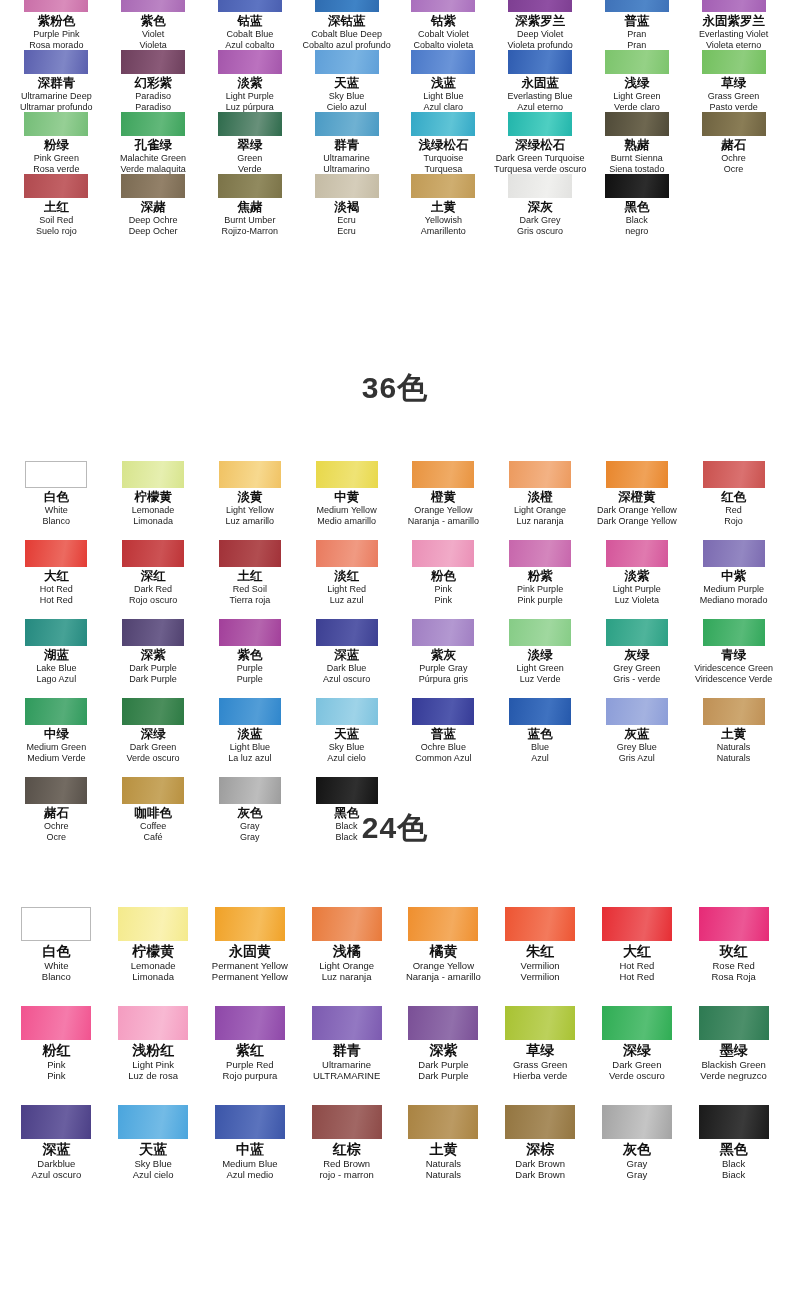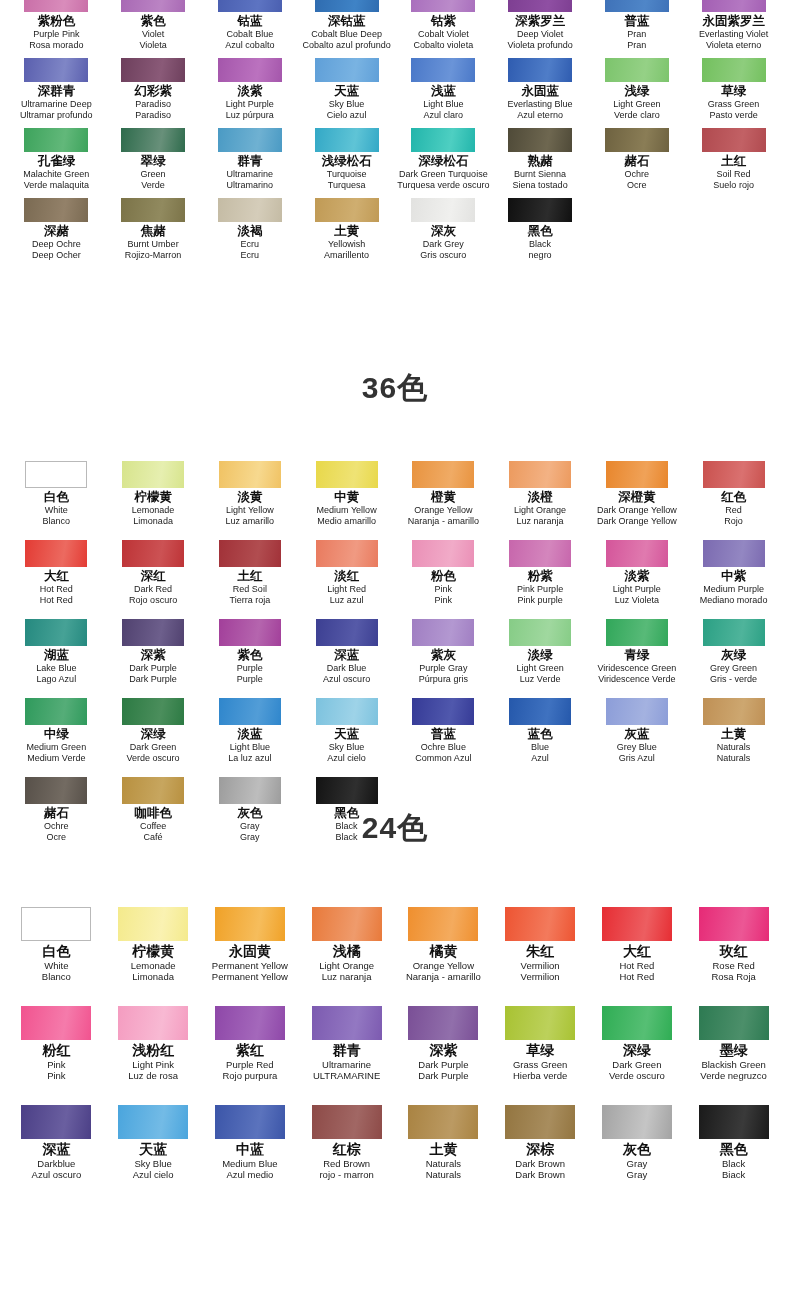--- a/index.html
+++ b/index.html
@@ -80,21 +80,21 @@
     color: #1b1b1b;
     white-space: nowrap;
   }
 
   
   
   #sec-48 {
     position: absolute;
     top: 0; left: 0;
   }
-  #sec-48 .grid { row-gap: 8px; }
+  #sec-48 .grid { row-gap: 0; }
   #sec-48 .chip { width: 64px; height: 24px; }
   #sec-48 .swatch-cell:first-child .chip { margin-top: 0; }
   #sec-48 .row-clip .chip { height: 12px; }
 
   
   #sec-36 {
     position: absolute;
     top: 368px; left: 0;
   }
   #sec-36 .section-title { margin-bottom: 52px; }
@@ -209,20 +209,26 @@
           <div class="name-en">Light Green</div>
           <div class="name-es">Verde claro</div>
         </div>
         <div class="swatch-cell">
           <span class="chip" style="background: linear-gradient(100deg, rgb(115, 192, 94) 0%, rgb(142, 205, 125) 62%, rgb(115, 192, 94) 100%);"></span>
           <div class="name-cn">草绿</div>
           <div class="name-en">Grass Green</div>
           <div class="name-es">Pasto verde</div>
         </div>
         <div class="swatch-cell">
+          <span class="chip" style="background: linear-gradient(100deg, rgb(116, 189, 119) 0%, rgb(150, 207, 149) 62%, rgb(116, 189, 119) 100%);"></span>
+          <div class="name-cn">粉绿</div>
+          <div class="name-en">Pink Green</div>
+          <div class="name-es">Rosa verde</div>
+        </div>
+        <div class="swatch-cell">
           <span class="chip" style="background: linear-gradient(100deg, rgb(61, 163, 92) 0%, rgb(98, 184, 122) 62%, rgb(61, 163, 92) 100%);"></span>
           <div class="name-cn">孔雀绿</div>
           <div class="name-en">Malachite Green</div>
           <div class="name-es">Verde malaquita</div>
         </div>
         <div class="swatch-cell">
           <span class="chip" style="background: linear-gradient(100deg, rgb(46, 107, 76) 0%, rgb(104, 144, 122) 62%, rgb(46, 107, 76) 100%);"></span>
           <div class="name-cn">翠绿</div>
           <div class="name-en">Green</div>
           <div class="name-es">Verde</div>
@@ -431,32 +437,32 @@
           <div class="name-en">Purple Gray</div>
           <div class="name-es">Púrpura gris</div>
         </div>
         <div class="swatch-cell">
           <span class="chip" style="background: linear-gradient(100deg, rgb(134, 204, 134) 0%, rgb(160, 216, 159) 62%, rgb(134, 204, 134) 100%);"></span>
           <div class="name-cn">淡绿</div>
           <div class="name-en">Light Green</div>
           <div class="name-es">Luz Verde</div>
         </div>
         <div class="swatch-cell">
+          <span class="chip" style="background: linear-gradient(100deg, rgb(43, 160, 132) 0%, rgb(79, 180, 155) 62%, rgb(43, 160, 132) 100%);"></span>
+          <div class="name-cn">灰绿</div>
+          <div class="name-en">Grey Green</div>
+          <div class="name-es">Gris - verde</div>
+        </div>
+        <div class="swatch-cell">
           <span class="chip" style="background: linear-gradient(100deg, rgb(49, 167, 90) 0%, rgb(88, 186, 120) 62%, rgb(49, 167, 90) 100%);"></span>
           <div class="name-cn">青绿</div>
           <div class="name-en">Viridescence Green</div>
           <div class="name-es">Viridescence Verde</div>
         </div>
         <div class="swatch-cell">
-          <span class="chip" style="background: linear-gradient(100deg, rgb(43, 160, 132) 0%, rgb(79, 180, 155) 62%, rgb(43, 160, 132) 100%);"></span>
-          <div class="name-cn">灰绿</div>
-          <div class="name-en">Grey Green</div>
-          <div class="name-es">Gris - verde</div>
-        </div>
-        <div class="swatch-cell">
           <span class="chip" style="background: linear-gradient(100deg, rgb(47, 154, 92) 0%, rgb(85, 173, 120) 62%, rgb(47, 154, 92) 100%);"></span>
           <div class="name-cn">中绿</div>
           <div class="name-en">Medium Green</div>
           <div class="name-es">Medium Verde</div>
         </div>
         <div class="swatch-cell">
           <span class="chip" style="background: linear-gradient(100deg, rgb(44, 122, 67) 0%, rgb(75, 142, 92) 62%, rgb(44, 122, 67) 100%);"></span>
           <div class="name-cn">深绿</div>
           <div class="name-en">Dark Green</div>
           <div class="name-es">Verde oscuro</div>

